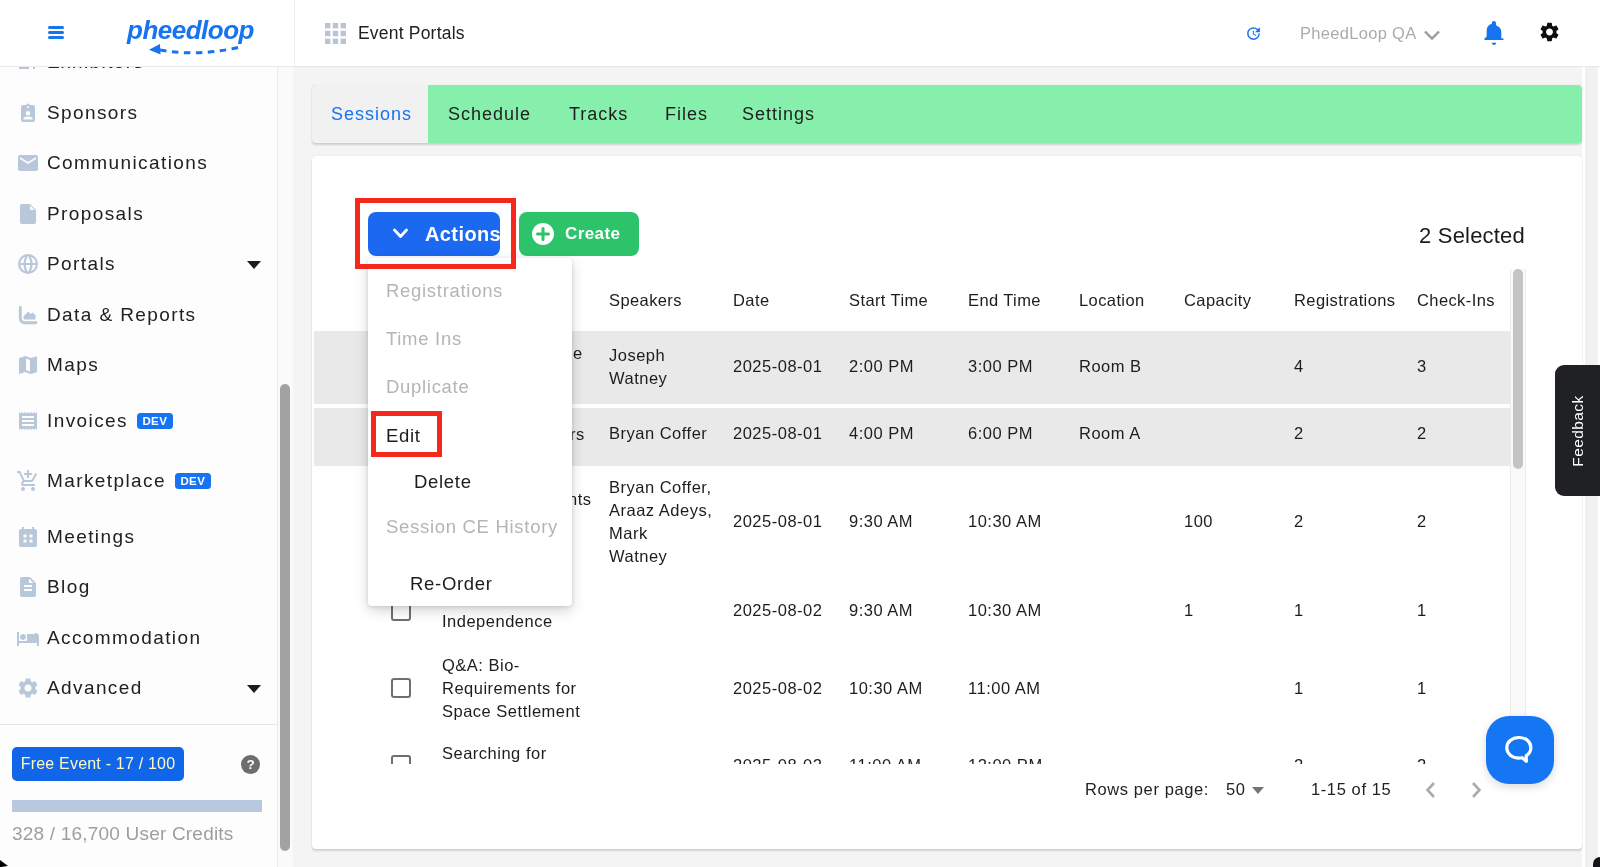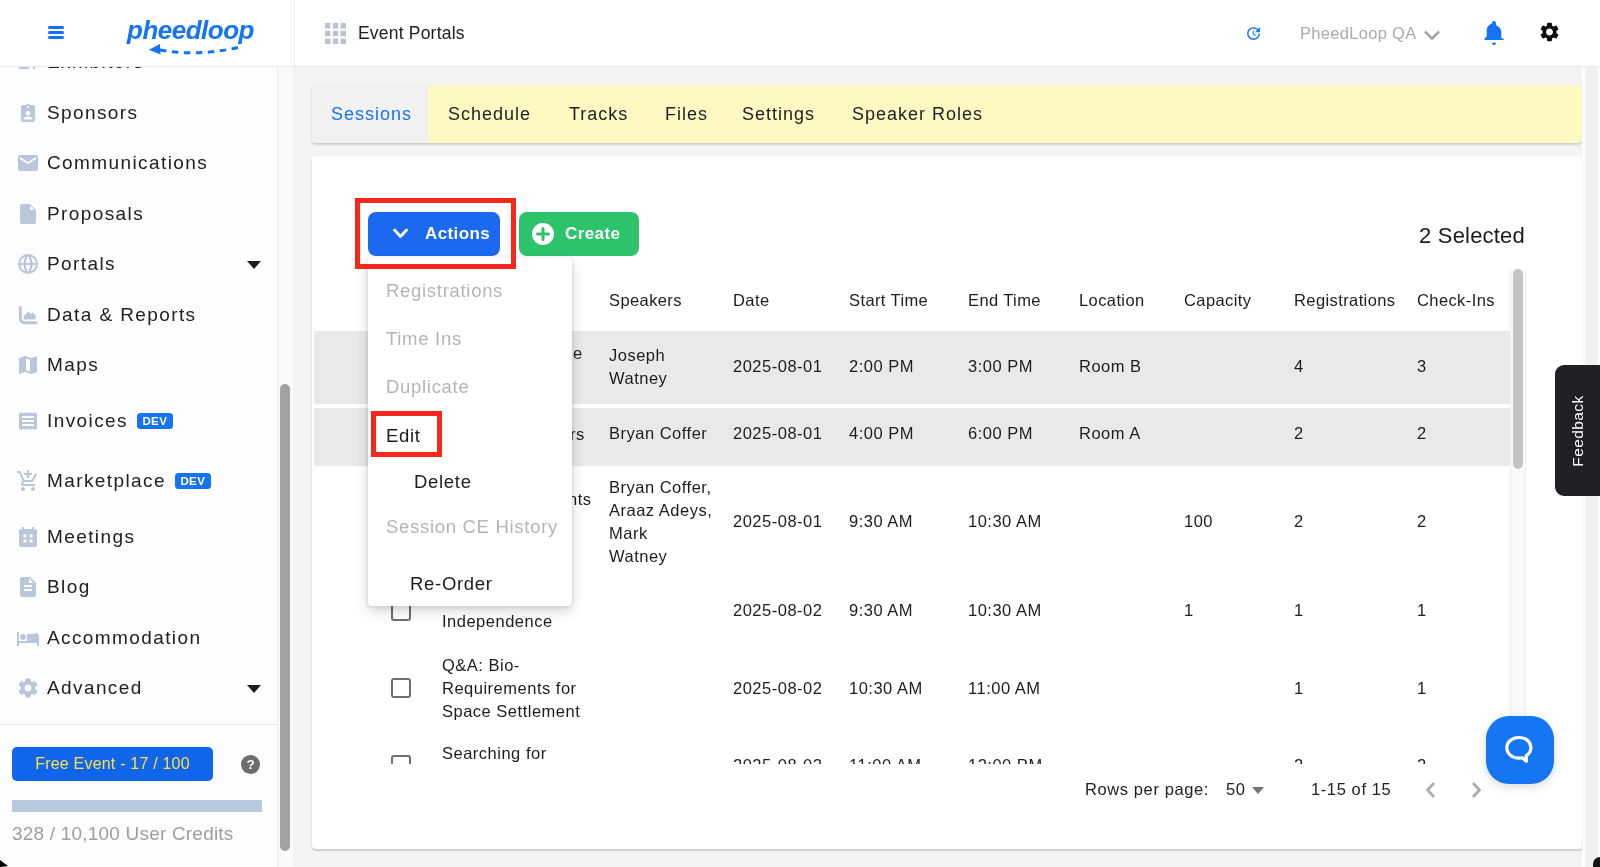--- a/index.html
+++ b/index.html
@@ -29,37 +29,37 @@
 
   
   .mitem { left:0; width:278px; height:44px; z-index:5; }
   .mitem .ic { position:absolute; left:16px; top:50%; transform:translateY(-50%); width:24px; height:24px; }
   .mitem .lbl { position:absolute; left:47px; top:50%; transform:translateY(-50%); font-size:19px; color:#212121; letter-spacing:1.4px; white-space:nowrap; }
   .mitem .caret { position:absolute; right:17px; top:50%; margin-top:-3.5px; width:0; height:0; border-left:7px solid transparent; border-right:7px solid transparent; border-top:8px solid #1b1b1b; }
   .devbadge { display:inline-block; background:#1673f1; color:#fff; font-size:11.5px; font-weight:bold; letter-spacing:.4px; border-radius:3.5px; padding:2px 5.5px 2px; margin-left:9px; position:relative; top:-2.5px; }
   #sbscroll-track { left:277px; top:66px; width:16px; height:801px; background:#fafafa; border-left:1px solid #ebebeb; z-index:6; }
   #sbscroll-thumb { left:280px; top:384px; width:10px; height:467px; background:#a2a2a2; border-radius:6px; z-index:7; }
   #sbdivider { left:0; top:724px; width:277px; height:1px; background:#e7e7e7; z-index:5; }
-  #freeevent { left:12px; top:747px; width:201px; height:34px; background:#1065e9; border-radius:5px; color:#fde047; font-size:16px; text-align:center; line-height:34px; letter-spacing:.2px; z-index:5; }
+  #freeevent { left:12px; top:747px; width:172px; height:34px; background:#1065e9; border-radius:5px; color:#fef9c3; font-size:16px; text-align:center; line-height:34px; letter-spacing:.2px; z-index:5; }
   #helpq { left:241px; top:755px; width:19px; height:19px; background:#6d6d6d; border-radius:50%; color:#fff; font-size:13.5px; font-weight:bold; text-align:center; line-height:19px; z-index:5; }
   #progbar { left:12px; top:800px; width:250px; height:12px; background:#b9c9dd; z-index:5; }
   #credits { left:12px; top:823px; font-size:19px; color:#9e9e9e; letter-spacing:.2px; z-index:5; }
   #cursor { left:0px; top:855px; z-index:50; }
 
   
-  #tabbar { left:312px; top:85px; width:1270px; height:58px; background:#fef9c3; border-radius:4px; box-shadow:0 2px 2px rgba(0,0,0,.14), 0 0 2px rgba(0,0,0,.07); z-index:8; }
+  #tabbar { left:312px; top:85px; width:1270px; height:58px; background:#86efac; border-radius:4px; box-shadow:0 2px 2px rgba(0,0,0,.14), 0 0 2px rgba(0,0,0,.07); z-index:8; }
   #tab-active { left:0; top:0; width:116px; height:58px; background:#f1f1f2; border-radius:4px 0 0 4px; }
   .tab { position:absolute; top:0; height:58px; line-height:58px; font-size:18px; letter-spacing:1px; color:#1e1e1e; }
 
   
   #card { left:312px; top:156px; width:1270px; height:693px; background:#fff; border-radius:4px; box-shadow:0 2px 2px rgba(0,0,0,.14), 0 0 2px rgba(0,0,0,.07); z-index:8; }
 
   
   #btn-actions { left:56px; top:56px; width:132px; height:44px; background:#1b69f0; border-radius:8px; color:#fff; }
-  #btn-actions .txt { position:absolute; left:57px; top:50%; transform:translateY(-50%); font-size:17px; font-weight:bold; letter-spacing:.4px; }
+  #btn-actions .txt { position:absolute; left:57px; top:50%; transform:translateY(-50%); font-size:20px; font-weight:bold; letter-spacing:.4px; }
   #btn-create { left:207px; top:56px; width:120px; height:44px; background:#2cc36b; border-radius:8px; color:#fff; }
   #btn-create .txt { position:absolute; left:46px; top:50%; transform:translateY(-50%); font-size:17px; font-weight:bold; letter-spacing:.4px; }
   #btn-create .circ { position:absolute; left:13px; top:11px; width:22px; height:22px; background:#fff; border-radius:50%; }
   #selected { right:57px; top:67px; font-size:22px; color:#1b1b1b; letter-spacing:.2px; }
 
   
   .redbox { border:5px solid #f5281b; z-index:22; }
   #red-actions { left:355px; top:198px; width:161px; height:71px; }
   #red-edit { left:371px; top:411px; width:71px; height:46px; }
 
@@ -229,35 +229,34 @@
     <span class="lbl">Advanced</span>
     <span class="caret"></span>
   </div>
 </div>
 <div class="abs" id="sbscroll-track"></div>
 <div class="abs" id="sbscroll-thumb"></div>
 <div class="abs" id="sbdivider"></div>
 <div class="abs" id="freeevent">Free Event - 17 / 100</div>
 <div class="abs" id="helpq">?</div>
 <div class="abs" id="progbar"></div>
-<div class="abs" id="credits">328 / 10,100 User Credits</div>
+<div class="abs" id="credits">328 / 16,700 User Credits</div>
 <div class="abs" id="cursor">
 <svg width="8" height="12" viewBox="0 0 8 12">
       <path fill="#000" d="M-4 0 L8 9 L1 10 L3 12 L-4 12 Z"></path>
     </svg>
 </div>
 
 <div class="abs" id="tabbar">
   <div class="abs" id="tab-active"></div>
   <div class="tab" style="left:19px; color:#1673f1;">Sessions</div>
   <div class="tab" style="left:136px;">Schedule</div>
   <div class="tab" style="left:257px;">Tracks</div>
   <div class="tab" style="left:353px;">Files</div>
   <div class="tab" style="left:430px;">Settings</div>
-  <div class="tab" style="left:540px;">Speaker Roles</div>
 </div>
 
 <div class="abs" id="card">
   <div class="abs" id="btn-actions">
     <svg style="position:absolute;left:25px;top:16px;" width="15" height="11" viewBox="0 0 15 11">
         <path d="M1.5 2 L7.5 8.5 L13.5 2" fill="none" stroke="#fff" stroke-width="2.8" stroke-linecap="round" stroke-linejoin="round"></path>
       </svg>
     <span class="txt">Actions</span>
   </div>
   <div class="abs" id="btn-create">

